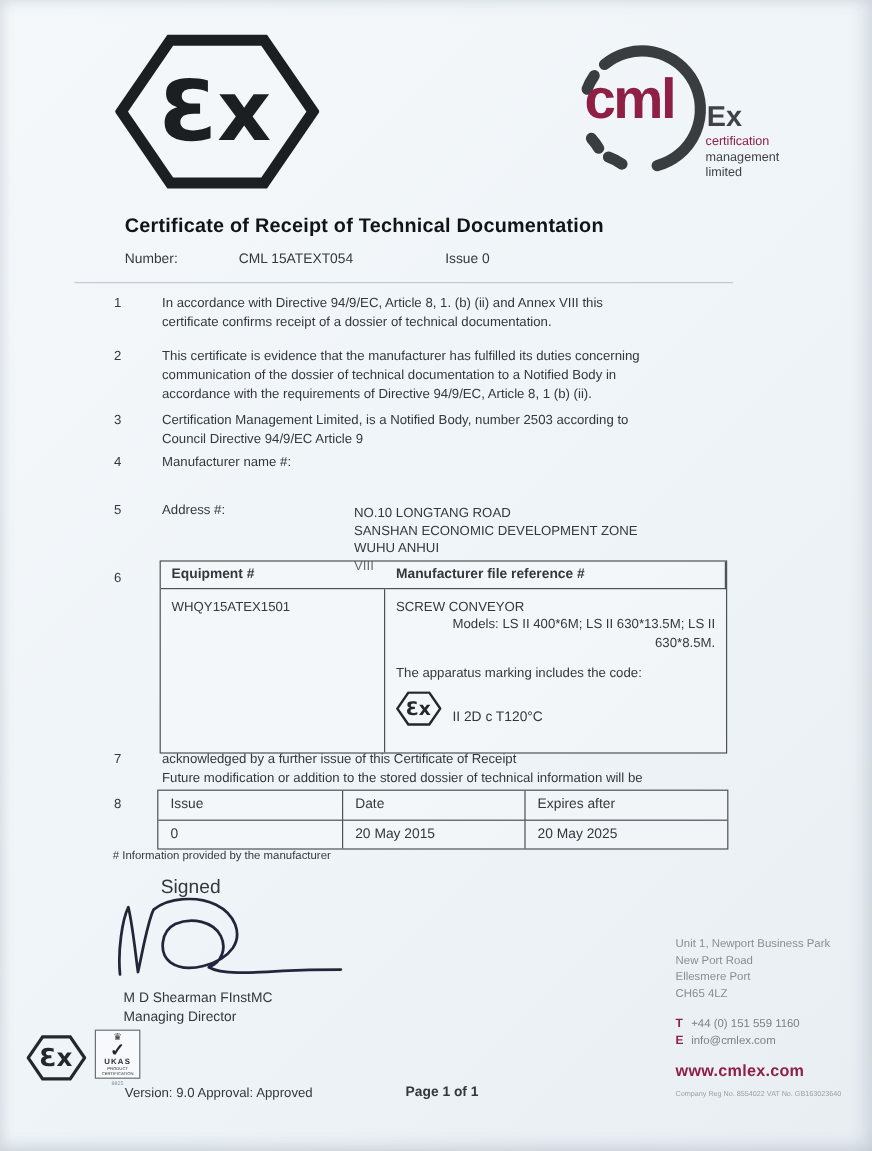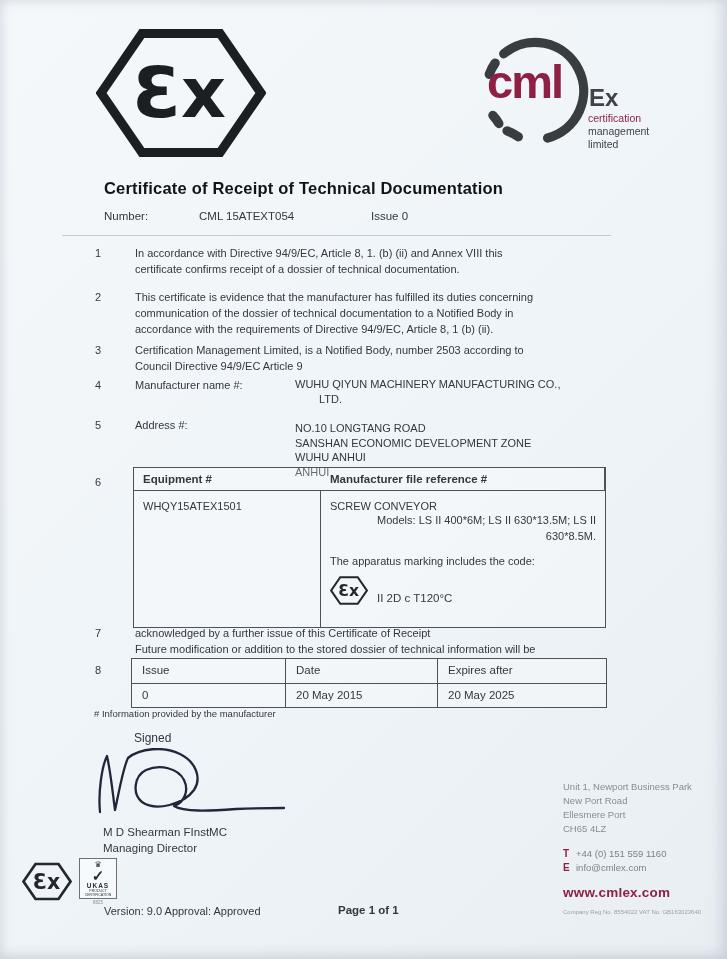--- a/index.html
+++ b/index.html
@@ -107,34 +107,30 @@
     <span class="num">3</span>
     <div>
       <div class="line">Certification Management Limited, is a Notified Body, number 2503 according to</div>
       <div class="line">Council Directive 94/9/EC Article 9</div>
     </div>
   </div>
 
   <div class="item" style="top:377px;">
     <span class="num">4</span>
     <span class="kv-label">Manufacturer name #:</span>
-    <div>
-      <div class="caps-line">WUHU QIYUN MACHINERY MANUFACTURING CO.,</div>
-      <div class="caps-line" style="padding-left:24px;">LTD.</div>
-    </div>
   </div>
 
   <div class="item" style="top:417px;">
     <span class="num">5</span>
     <span class="kv-label">Address #:</span>
     <div style="padding-top:4px;">
       <div class="caps-line">NO.10 LONGTANG ROAD</div>
       <div class="caps-line">SANSHAN ECONOMIC DEVELOPMENT ZONE</div>
       <div class="caps-line">WUHU ANHUI</div>
-      <div class="caps-line">ANHUI</div>
+      <div class="caps-line">VIII</div>
     </div>
   </div>
 
   <span class="abs" style="left:95px;top:476px;">6</span>
   <div class="tbl t6" style="left:133px;top:467px;width:471px;">
     <div class="hcell">Equipment #</div>
     <div class="hcell colline">Manufacturer file reference #</div>
     <div class="bcell colline">WHQY15ATEX1501</div>
     <div class="bcell">
       <div style="">SCREW CONVEYOR</div>
@@ -168,21 +164,21 @@
     <div class="hcell colline">Issue</div>
     <div class="hcell colline">Date</div>
     <div class="hcell">Expires after</div>
     <div class="bcell colline">0</div>
     <div class="bcell colline">20 May 2015</div>
     <div class="bcell">20 May 2025</div>
   </div>
 
   <div class="abs" style="left:94px;top:708px;font-size:9.5px;"># Information provided by the manufacturer</div>
 
-  <div class="abs" style="left:134px;top:731px;font-size:12px;">Signed</div>
+  <div class="abs" style="left:134px;top:731px;font-size:16px;">Signed</div>
   <svg class="abs" style="left:88px;top:748px;" width="228" height="78" viewBox="0 0 228 78">
     <path d="M 12 64 C 10 44 14 18 19 8 C 23 26 25 48 27 62 C 31 44 35 20 40 10 C 52 0 76 -2 92 6 C 108 14 114 30 106 42 C 96 56 68 64 54 54 C 44 46 46 28 58 22 C 72 16 90 20 96 32 C 101 42 97 54 86 58 C 96 64 120 63 148 61 C 168 60 184 60 196 60" fill="none" stroke="#23263a" stroke-width="2.3" stroke-linecap="round" stroke-linejoin="round"></path>
   </svg>
   <div class="abs" style="left:103px;top:826px;font-size:11.5px;">M D Shearman FInstMC</div>
   <div class="abs" style="left:103px;top:842px;font-size:11.5px;">Managing Director</div>
 
   <svg class="abs" style="left:22px;top:862px;" width="50" height="39" viewBox="0 0 100 76">
     <polygon points="3,38 27,3 73,3 97,38 73,73 27,73" fill="none" stroke="#24282c" stroke-width="5.4"></polygon>
     <text x="49" y="52" text-anchor="middle" font-family="DejaVu Sans, sans-serif" font-weight="bold" font-size="41" fill="#24282c">
       <tspan>Ɛx</tspan>

